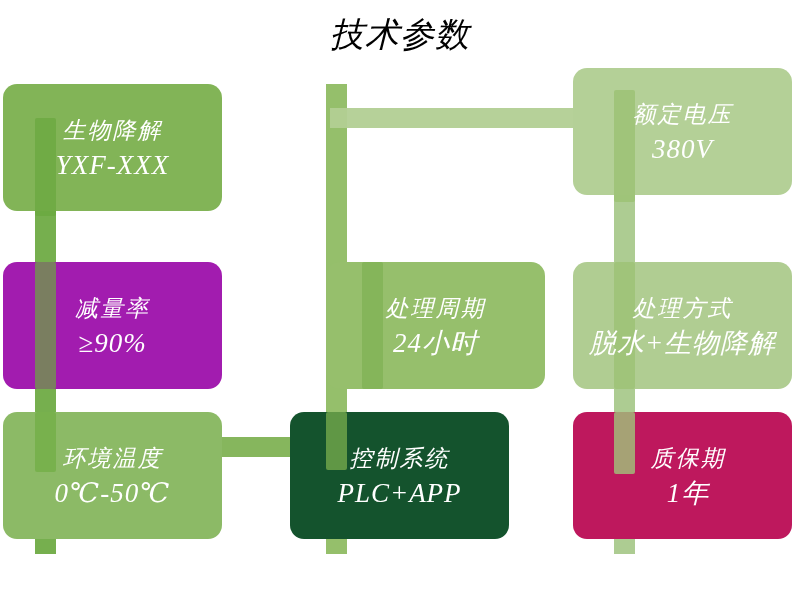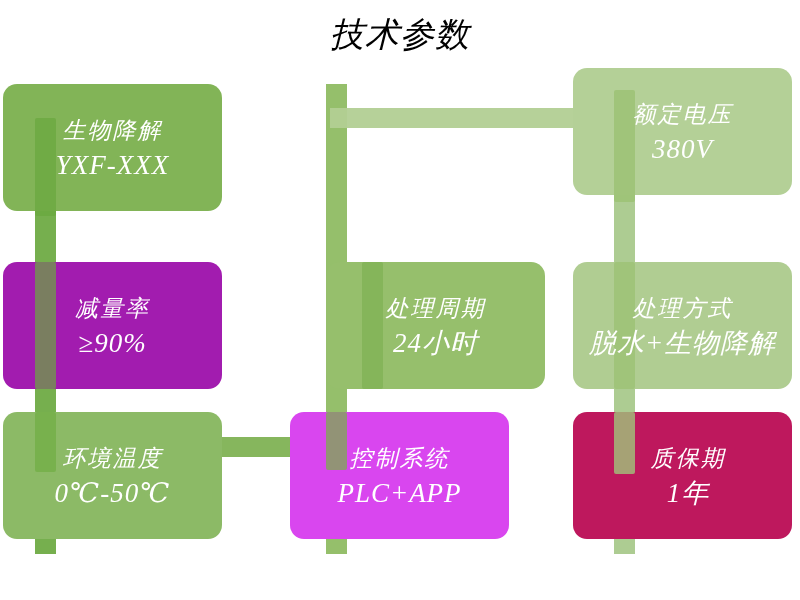--- a/index.html
+++ b/index.html
@@ -132,21 +132,21 @@
     <div class="c-label">处理方式</div>
     <div class="c-value">脱水+生物降解</div>
   </div>
 
   <div class="card" style="left:3px;  top:412px; background:#8cba66;">
     <div class="card-accent" style="left:32px; top:0px; height:60px; background:#72ad46; opacity:0.75;"></div>
     <div class="c-label">环境温度</div>
     <div class="c-value">0℃-50℃</div>
   </div>
 
-  <div class="card" style="left:290px; top:412px; background:#d946ef;">
+  <div class="card" style="left:290px; top:412px; background:#14532d;">
     <div class="card-accent" style="left:36px; top:0px; height:58px; background:#79ae4d; opacity:0.75;"></div>
     <div class="c-label">控制系统</div>
     <div class="c-value">PLC+APP</div>
   </div>
 
   <div class="card" style="left:573px; top:412px; background:#be185d;padding-left:11px;">
     <div class="card-accent" style="left:41px; top:0px; height:62px; background:#a0c57c; opacity:0.8;"></div>
     <div class="c-label">质保期</div>
     <div class="c-value">1年</div>
   </div>

